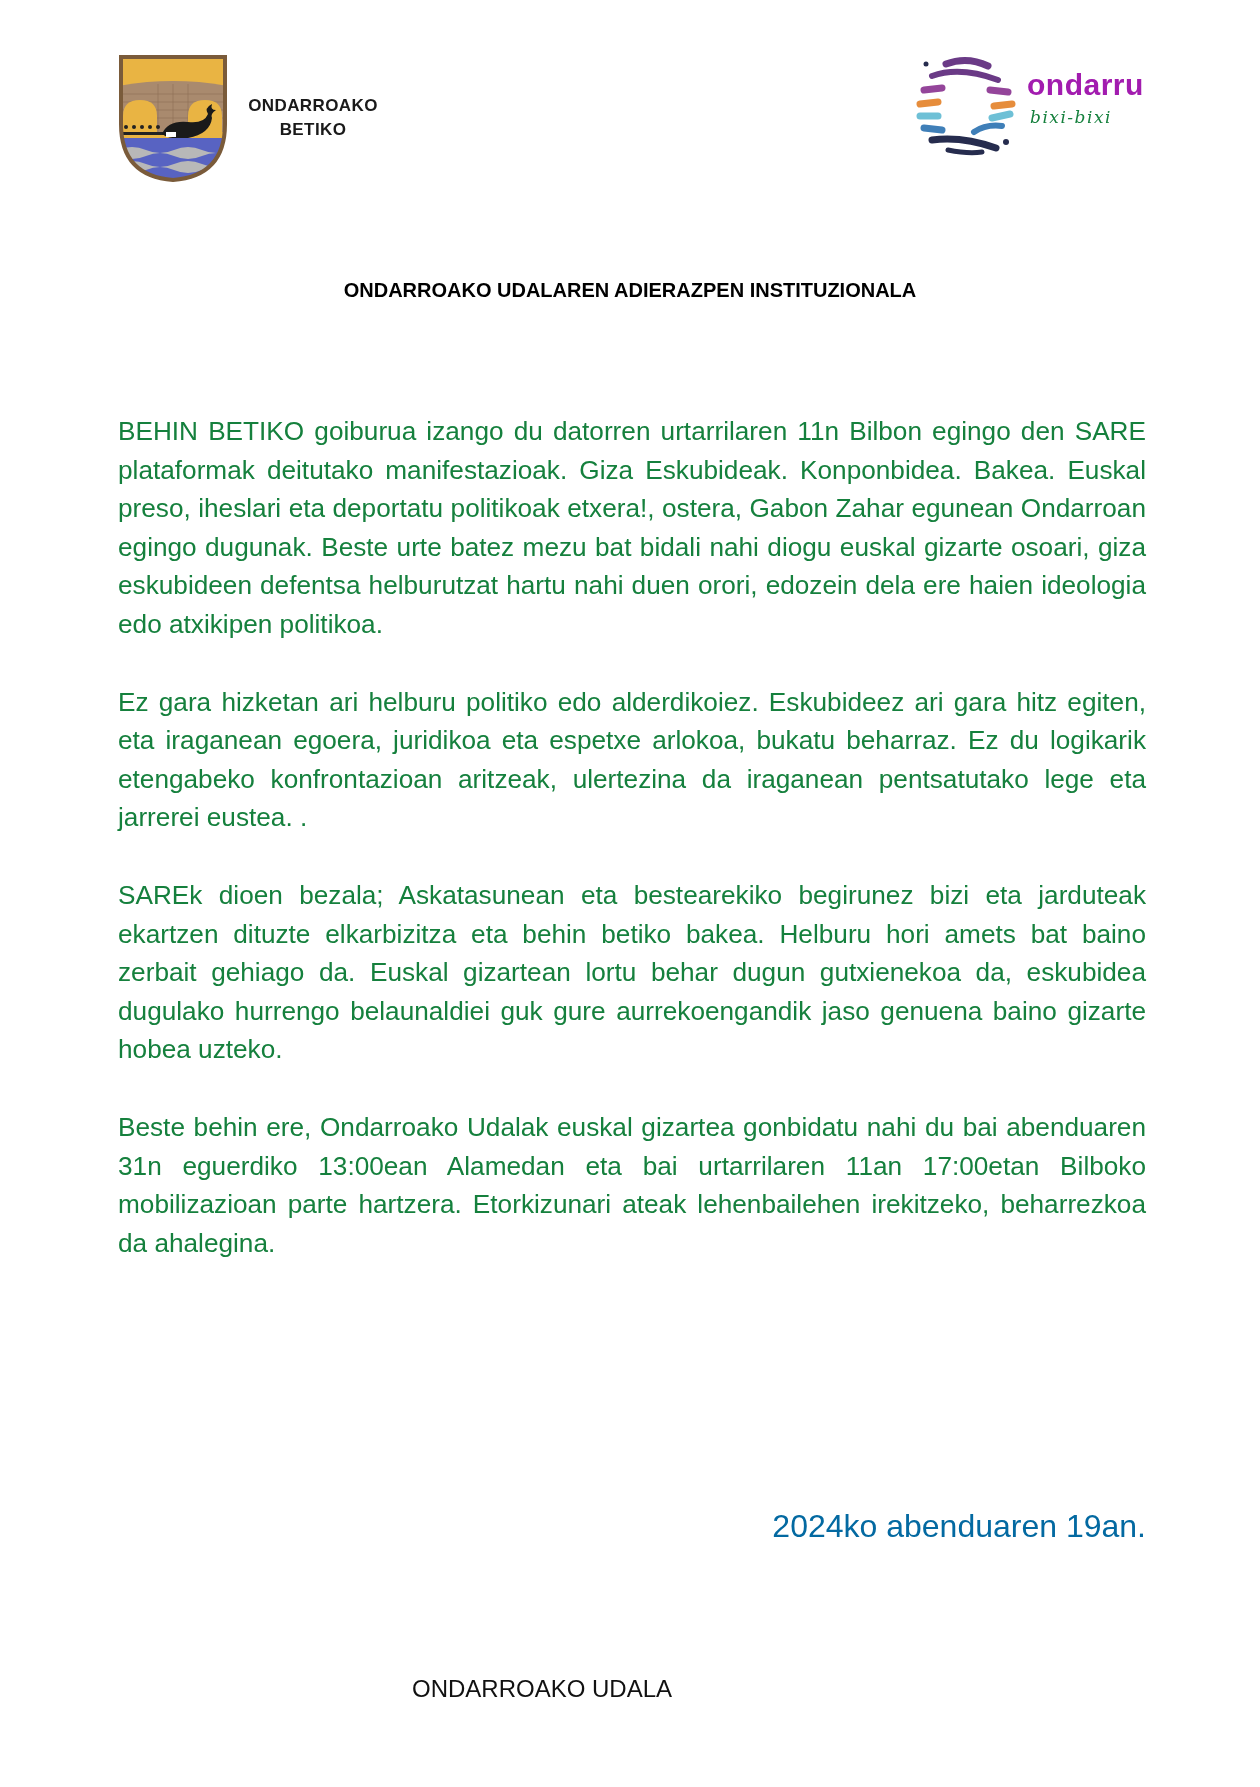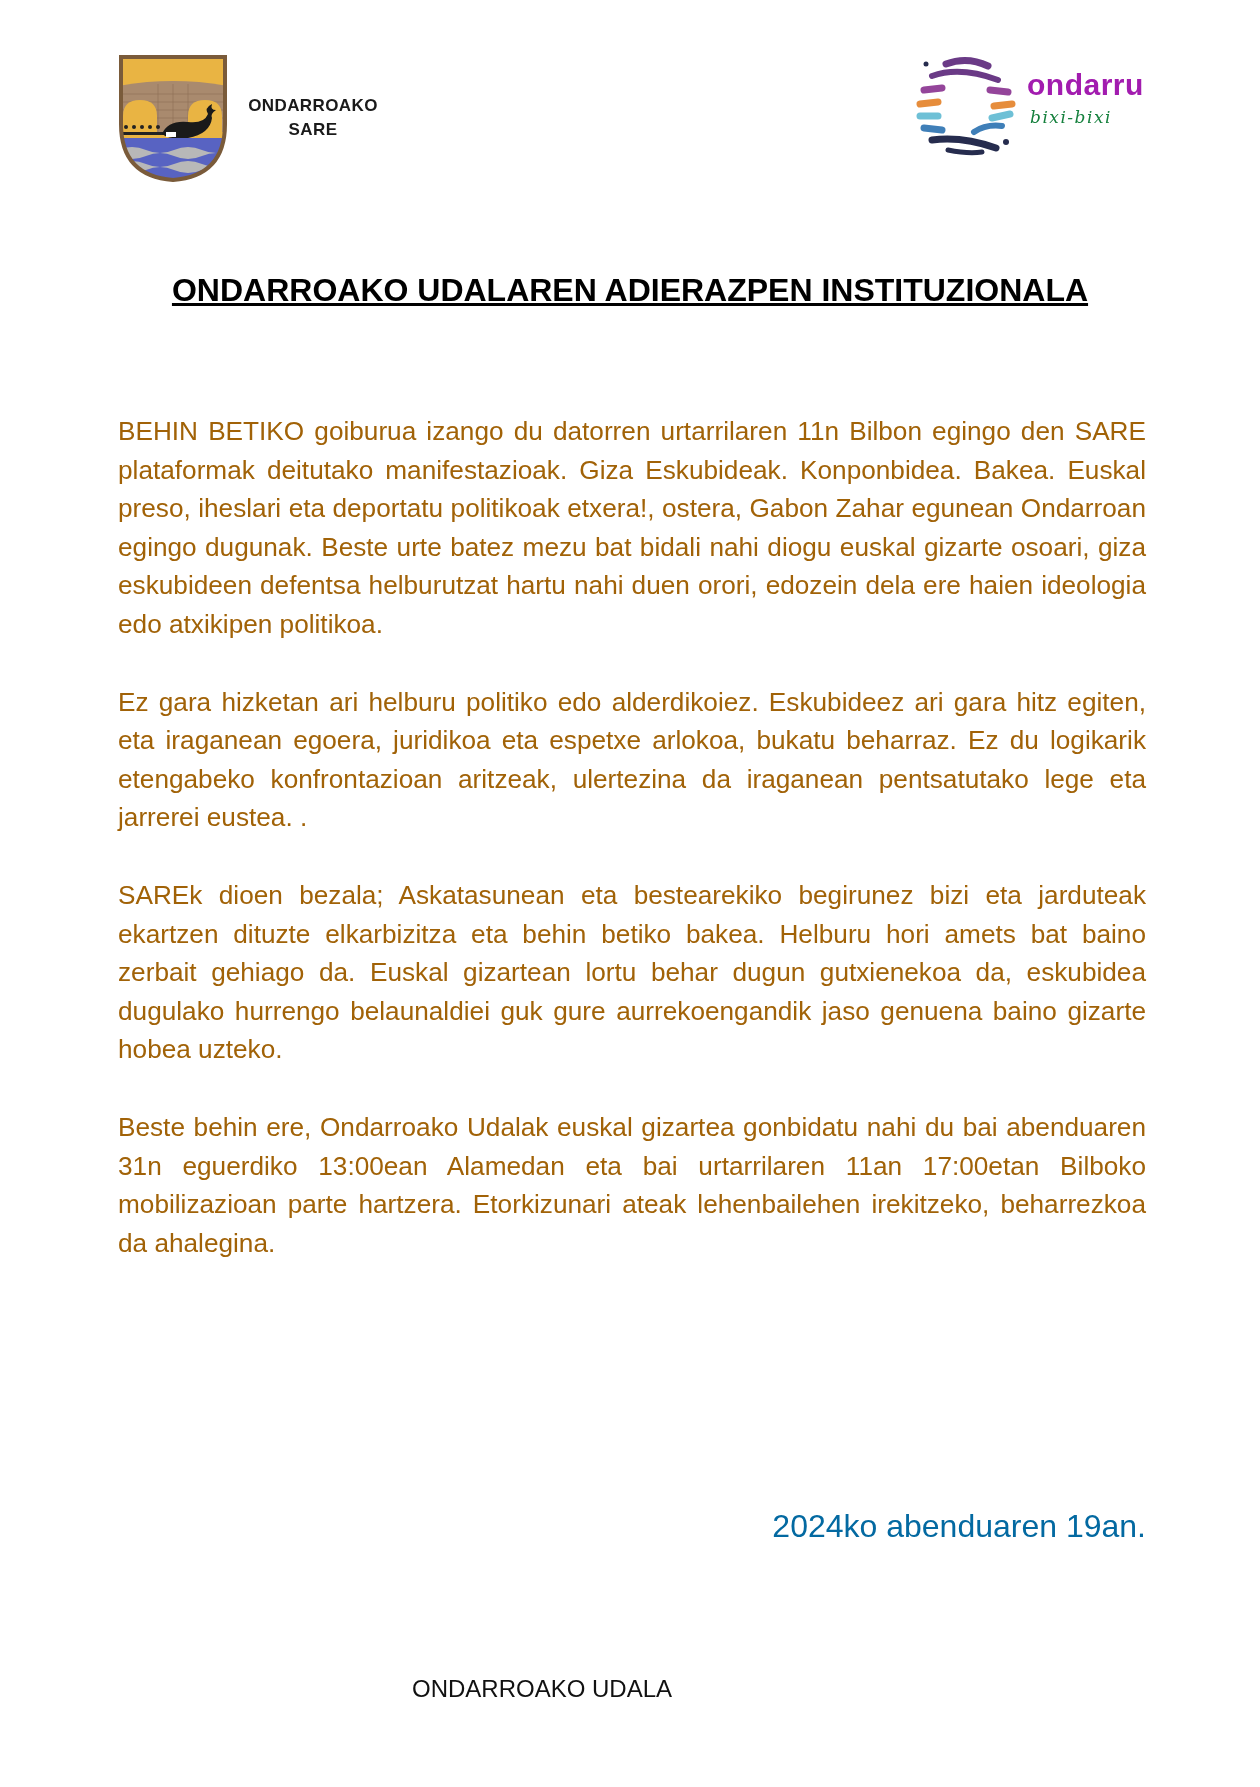--- a/index.html
+++ b/index.html
@@ -12,24 +12,24 @@
                 font-size: 17px; font-weight: bold; line-height: 24px; letter-spacing: 0.4px; color: #1a1a1a; }
 
   .brand { position: absolute; left: 912px; top: 52px; width: 240px; height: 104px; }
   .brand-mark { position: absolute; left: 0; top: 0; width: 106px; height: 104px; }
   .brand-name { position: absolute; left: 115px; top: 16px; font-size: 30px; font-weight: bold;
                 color: #a21caf; letter-spacing: 0.5px; line-height: 34px; }
   .brand-tag { position: absolute; left: 118px; top: 54px; font-family: "DejaVu Serif", serif;
                font-style: italic; font-size: 17px; color: #15803d; letter-spacing: 1.5px; line-height: 22px; }
 
   .title { position: absolute; left: 0; top: 272px; width: 1260px; text-align: center;
-           font-size: 32px; font-weight: bold; line-height: 36px; color: #000; text-decoration: underline; }
+           font-size: 20px; font-weight: bold; line-height: 36px; color: #000; }
 
   .body-text { position: absolute; left: 118px; top: 412px; width: 1028px; }
-  .para { font-size: 26.2px; line-height: 38.6px; text-align: justify; margin: 0 0 39px 0; color: #a16207; }
+  .para { font-size: 26.2px; line-height: 38.6px; text-align: justify; margin: 0 0 39px 0; color: #15803d; }
 
   .date { position: absolute; right: 114px; top: 1510px; font-size: 32px; line-height: 32px; color: #0369a1; }
   .footer { position: absolute; left: 0; top: 1673px; width: 1084px; text-align: center;
             font-size: 24px; line-height: 32px; color: #111; }
 </style>
 </head>
 <body>
 
 <div class="header">
 
@@ -69,21 +69,21 @@
       <rect x="48" y="78" width="10" height="5" fill="#ffffff"></rect>
 
       <rect x="0" y="84" width="110" height="44" fill="#5863c2"></rect>
       <path d="M0 96 Q14 90 28 96 T56 96 T84 96 T112 96 V102 Q98 96 84 102 T56 102 T28 102 T0 102 Z" fill="#b8b8b8"></path>
       <path d="M0 110 Q14 104 28 110 T56 110 T84 110 T112 110 V116 Q98 110 84 116 T56 116 T28 116 T0 116 Z" fill="#b8b8b8"></path>
     </g>
     <path d="M3 3 H107 V70 Q107 122 55 126 Q3 122 3 70 Z" fill="none" stroke="#7a5b3a" stroke-width="4"></path>
   </svg>
   <div class="coat-label">
     <div>ONDARROAKO</div>
-    <div>SARE</div>
+    <div>BETIKO</div>
   </div>
 
   <div class="brand">
     <svg class="brand-mark" viewBox="0 0 106 104">
       <g stroke-linecap="round" fill="none">
         <path d="M34 12 Q55 4 76 14" stroke="#6a3a86" stroke-width="7"></path>
         <path d="M20 24 Q48 14 86 28" stroke="#6a3a86" stroke-width="6"></path>
         <path d="M12 38 L30 36" stroke="#94459a" stroke-width="7"></path>
         <path d="M78 38 L96 40" stroke="#94459a" stroke-width="7"></path>
         <path d="M8 52 L26 50" stroke="#e68d3c" stroke-width="7"></path>

